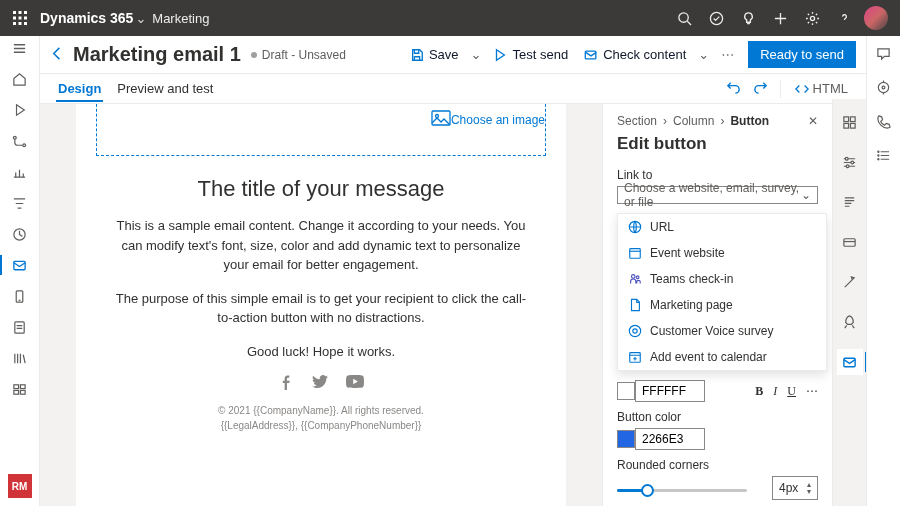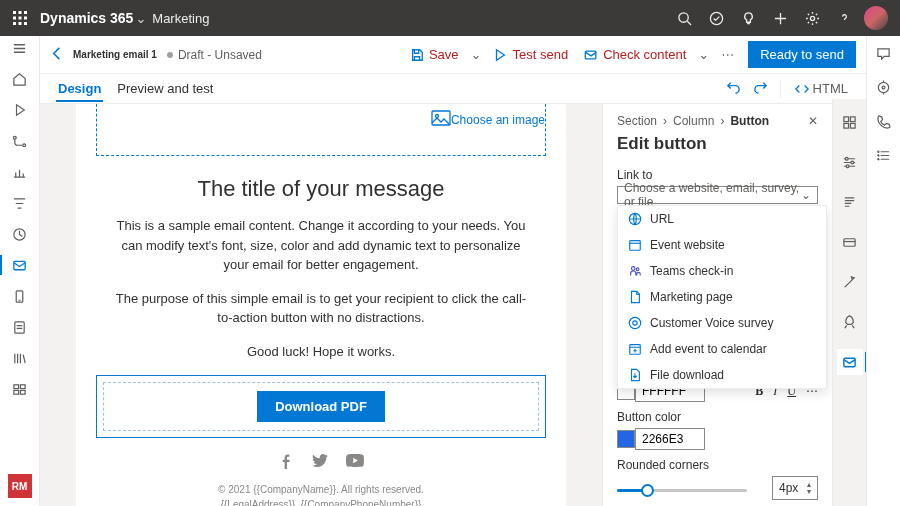--- a/index.html
+++ b/index.html
@@ -23,25 +23,25 @@
 
 .rightrail{position:absolute;right:0;top:36px;bottom:0;width:34px;background:#fff;border-left:1px solid #edebe9;display:flex;flex-direction:column;align-items:center;padding-top:10px;gap:16px}
 .rightrail .ri{color:#605e5c;cursor:pointer}
 .panelrail{position:absolute;right:34px;top:99px;bottom:0;width:34px;background:#f3f2f1;border-left:1px solid #edebe9;display:flex;flex-direction:column;align-items:center;padding-top:10px;gap:14px}
 .panelrail .ri{width:26px;height:26px;display:flex;align-items:center;justify-content:center;color:#605e5c;cursor:pointer;position:relative}
 .panelrail .ri.active{background:#fff;color:#0078d4}
 .panelrail .ri.active::after{content:"";position:absolute;right:-4px;top:3px;bottom:3px;width:2px;background:#0078d4}
 
 .cmdbar{position:absolute;left:40px;right:34px;top:36px;height:38px;border-bottom:1px solid #edebe9;display:flex;align-items:center;padding:0 10px;background:#fff}
 .back{color:#0078d4;cursor:pointer;margin-right:8px}
-.pgtitle{font-size:10px;font-weight:600}
+.pgtitle{font-size:20px;font-weight:600}
 .status{margin-left:10px;font-size:12px;color:#605e5c;display:flex;align-items:center;gap:5px}
 .status-dot{width:6px;height:6px;border-radius:50%;background:#a19f9d}
 .cmdbar .sp{flex:1}
-.cmd{display:flex;align-items:center;gap:5px;padding:4px 8px;cursor:pointer;font-size:13px;color:#b91c1c}
+.cmd{display:flex;align-items:center;gap:5px;padding:4px 8px;cursor:pointer;font-size:13px;color:#0f172a}
 .cmd svg{stroke:#0078d4;fill:none;stroke-width:1.5}
 .chev{color:#605e5c;padding:0 4px;cursor:pointer}
 .more{padding:0 8px;color:#605e5c;cursor:pointer}
 .primary{background:#0078d4;color:#fff;padding:6px 12px;margin-left:6px;cursor:pointer;font-size:13px}
 
 .tabbar{position:absolute;left:40px;right:34px;top:74px;height:30px;border-bottom:1px solid #edebe9;display:flex;align-items:center;padding:0 10px;background:#fff}
 .tab{padding:5px 8px;font-size:13px;cursor:pointer;color:#323130;position:relative}
 .tab.active{color:#0078d4;font-weight:600}
 .tab.active::after{content:"";position:absolute;left:6px;right:6px;bottom:-1px;height:2px;background:#0078d4}
 .tabbar .sp{flex:1}
@@ -59,21 +59,21 @@
 .social{display:flex;gap:18px;justify-content:center;margin:4px 0 10px;color:#8a8886}
 .foot{font-size:10px;color:#8a8886;line-height:1.5}
 
 .sidepanel{position:absolute;right:68px;top:104px;bottom:0;width:230px;background:#fff;border-left:1px solid #edebe9;padding:10px 14px;overflow:hidden;font-size:12px}
 .bc{display:flex;align-items:center;gap:6px;color:#605e5c;font-size:12px}
 .bc .cur{color:#323130;font-weight:600}
 .closex{margin-left:auto;cursor:pointer;color:#605e5c}
 .sidepanel h2{font-size:17px;font-weight:600;margin:6px 0 14px}
 .lbl{font-size:12px;color:#323130;margin:8px 0 4px;font-weight:400}
 .combo{border:1px solid #8a8886;height:18px;display:flex;align-items:center;padding:0 6px;color:#605e5c;font-size:12px;justify-content:space-between;cursor:pointer}
-.dropdown{border:1px solid #edebe9;box-shadow:0 4px 10px rgba(0,0,0,.12);background:#fff;margin-top:1px;width:210px;position:absolute;left:14px}
+.dropdown{border:1px solid #edebe9;box-shadow:0 4px 10px rgba(0,0,0,.12);background:#fff;margin-top:9px;width:210px;position:absolute;left:14px}
 .dropdown .opt{display:flex;align-items:center;gap:8px;padding:6px 10px;font-size:12px;cursor:pointer}
 .dropdown .opt svg{flex-shrink:0}
 .row{display:flex;align-items:center;margin-top:4px}
 .sw{width:18px;height:18px;border:1px solid #8a8886}
 .txtin{border:1px solid #8a8886;height:22px;padding:0 6px;font-size:12px;width:70px}
 .fmt{display:flex;gap:10px;margin-left:auto;color:#323130}
 .fmt span{cursor:pointer;font-family:Georgia,serif}
 .slider{width:130px;height:3px;background:#c8c6c4;border-radius:2px;position:relative;margin:8px 0 4px}
 .slider::before{content:"";position:absolute;left:0;width:28px;height:3px;background:#0078d4;border-radius:2px}
 .slider .thumb{position:absolute;left:24px;top:-5px;width:13px;height:13px;border-radius:50%;background:#fff;border:2px solid #0078d4}
@@ -272,25 +272,20 @@
           <rect x="1" y="1" width="18" height="14" rx="1"></rect>
           <circle cx="6" cy="6" r="1.5"></circle>
           <path d="M1 13l5-5 4 4 3-3 6 6"></path>
         </svg>
       <span>Choose an image</span>
     </div>
     <h1>The title of your message</h1>
     <p>This is a sample email content. Change it according to your needs. You can modify text's font, size, color and add dynamic text to personalize your email for better engagement.</p>
     <p>The purpose of this simple email is to get your recipient to click the call-to-action button with no distractions.</p>
     <p>Good luck! Hope it works.</p>
-    <div class="btnwrap">
-      <div class="btnwrap-inner">
-        <span class="dlbtn">Download PDF</span>
-      </div>
-    </div>
     <div class="social">
       <span><svg width="15" height="15" viewBox="0 0 16 16" fill="currentColor">
             <path d="M9.5 3H11V0.5H9C7 0.5 6 2 6 4v2H4v2.5h2V16h2.5V8.5H11L11.5 6H8.5V4.2C8.5 3.4 8.8 3 9.5 3z"></path>
           </svg></span>
       <span><svg width="16" height="14" viewBox="0 0 16 14" fill="currentColor">
             <path d="M16 1.7c-.6.3-1.2.4-1.9.5.7-.4 1.2-1 1.4-1.8-.6.4-1.3.7-2.1.8C12.8.5 12 .1 11 .1 9.2.1 7.7 1.6 7.7 3.4c0 .3 0 .5.1.8C5.1 4 2.7 2.7 1.1.7.8 1.2.7 1.8.7 2.4c0 1.1.6 2.1 1.5 2.7-.5 0-1-.2-1.5-.4 0 1.6 1.1 2.9 2.6 3.2-.3.1-.6.1-.9.1-.2 0-.4 0-.6-.1.4 1.3 1.6 2.2 3.1 2.3-1.1.9-2.6 1.4-4.1 1.4H0c1.5.9 3.2 1.5 5 1.5 6 0 9.3-5 9.3-9.3v-.4c.6-.5 1.2-1 1.7-1.7z"></path>
           </svg></span>
       <span><svg width="18" height="13" viewBox="0 0 18 13" fill="currentColor">
             <path d="M17.6 2c-.2-.8-.8-1.4-1.6-1.6C14.6 0 9 0 9 0S3.4 0 2 .4C1.2.6.6 1.2.4 2 0 3.4 0 6.5 0 6.5s0 3.1.4 4.5c.2.8.8 1.4 1.6 1.6C3.4 13 9 13 9 13s5.6 0 7-.4c.8-.2 1.4-.8 1.6-1.6.4-1.4.4-4.5.4-4.5s0-3.1-.4-4.5zM7.2 9.3V3.7l4.7 2.8-4.7 2.8z"></path>
           </svg></span>
@@ -354,27 +349,20 @@
         </svg>
         <span>Customer Voice survey</span>
       </div>
     <div class="opt">
         <svg width="14" height="14" viewBox="0 0 16 16" fill="none" stroke="#0078d4" stroke-width="1.3">
           <rect x="2" y="3" width="12" height="11" rx="1"></rect>
           <path d="M2 6h12M8 8v4M6 10h4"></path>
         </svg>
         <span>Add event to calendar</span>
       </div>
-    <div class="opt">
-        <svg width="14" height="14" viewBox="0 0 16 16" fill="none" stroke="#0078d4" stroke-width="1.3">
-          <path d="M4 1.5h6l3 3v10H4z"></path>
-          <path d="M8 6v5M6 9l2 2 2-2"></path>
-        </svg>
-        <span>File download</span>
-      </div>
   </div>
 
   <div style="height:172px"></div>
 
   <div class="row">
     <div class="sw" style="background:#fff"></div>
     <input class="txtin" value="FFFFFF" style="">
     <div class="fmt">
       <span style="font-weight:700">B</span>
       <span style="font-style:italic">I</span>

